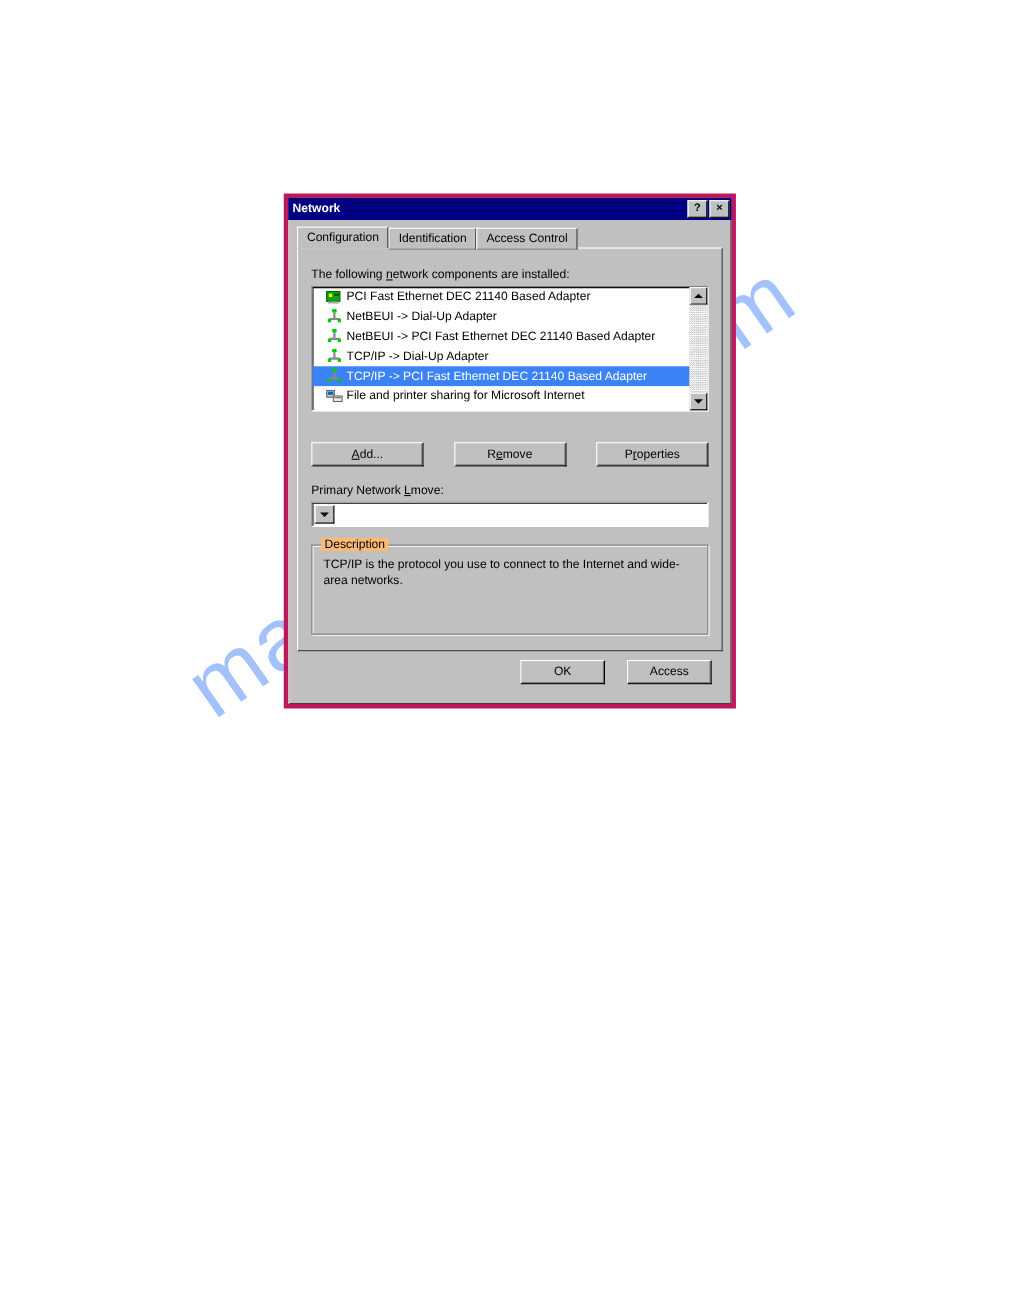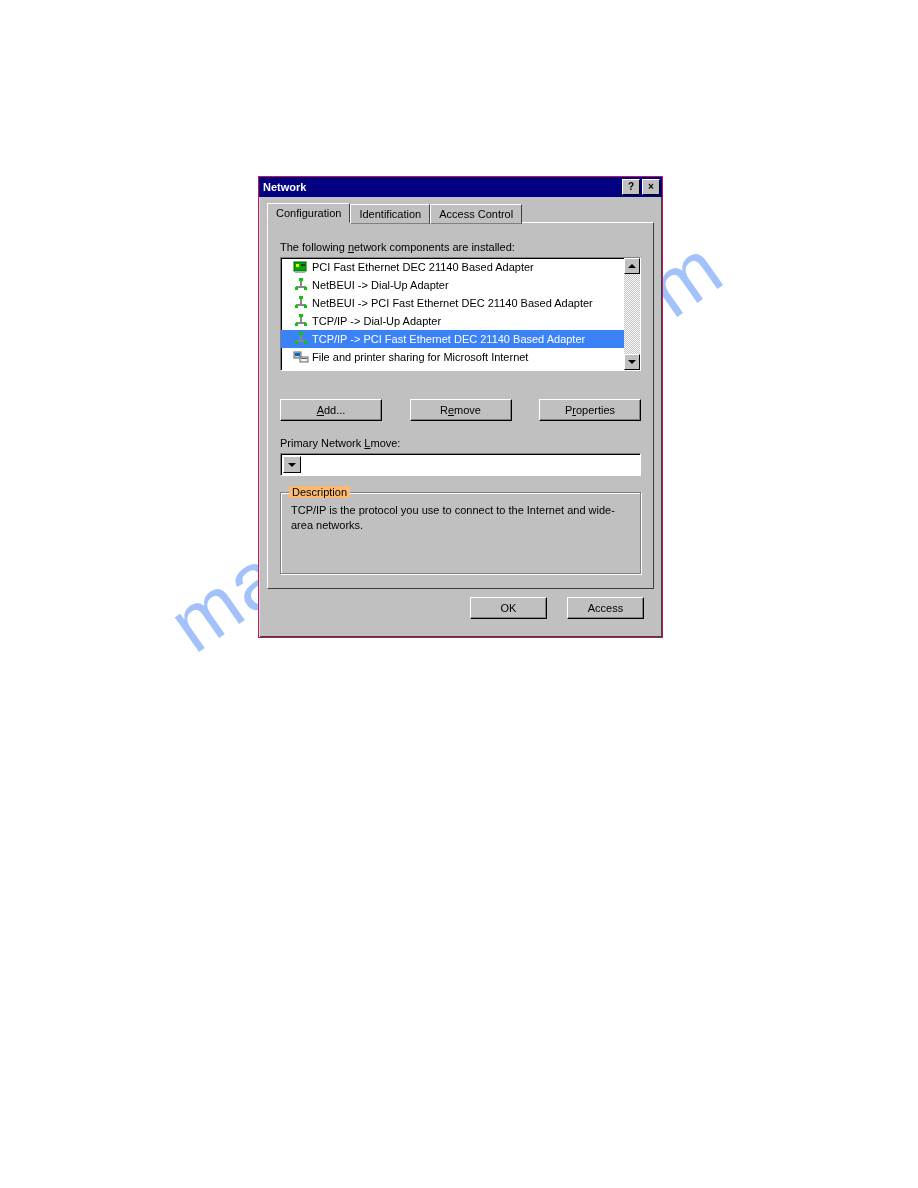--- a/index.html
+++ b/index.html
@@ -24,21 +24,21 @@
     white-space: nowrap;
     letter-spacing: 2px;
     font-family: Arial, sans-serif;
   }
   .dialog {
     position: absolute;
     left: 258px;
     top: 176px;
     width: 403px;
     background: #c0c0c0;
-    border: 1px solid #be185d;
+    border: 4px solid #be185d;
     box-shadow: inset 1px 1px 0 #dfdfdf, inset -1px -1px 0 #404040;
   }
   .titlebar {
     height: 18px;
     background: #000080;
     color: #fff;
     display: flex;
     align-items: center;
     justify-content: space-between;
     padding: 1px 2px 1px 4px;

